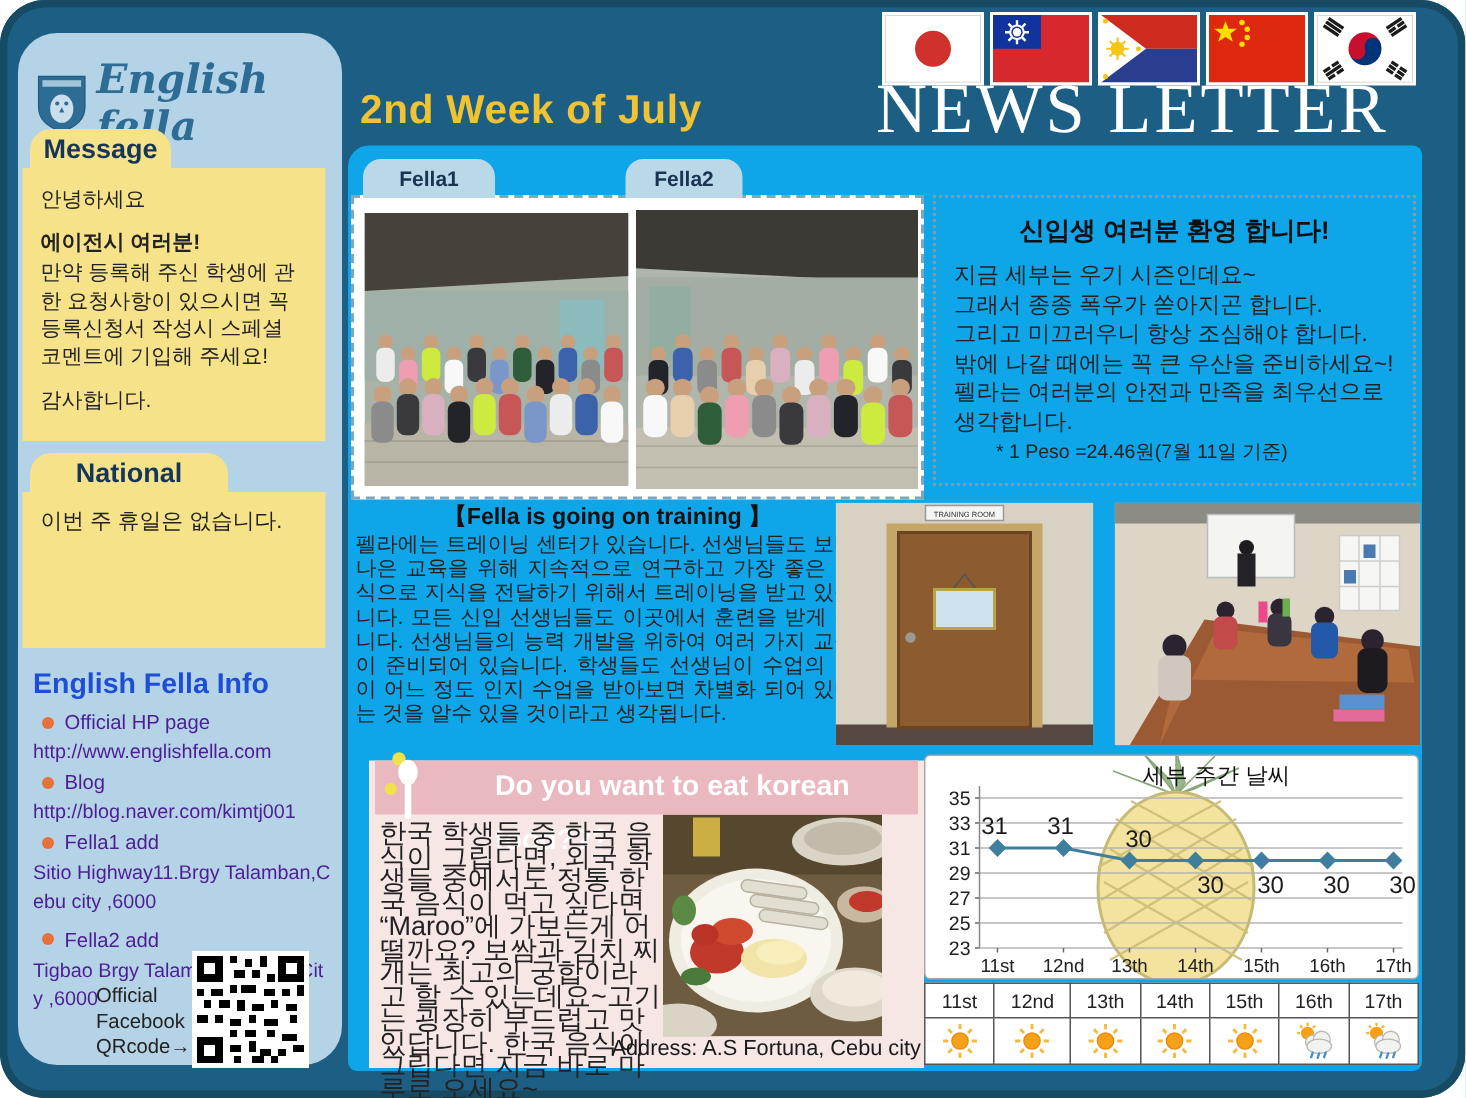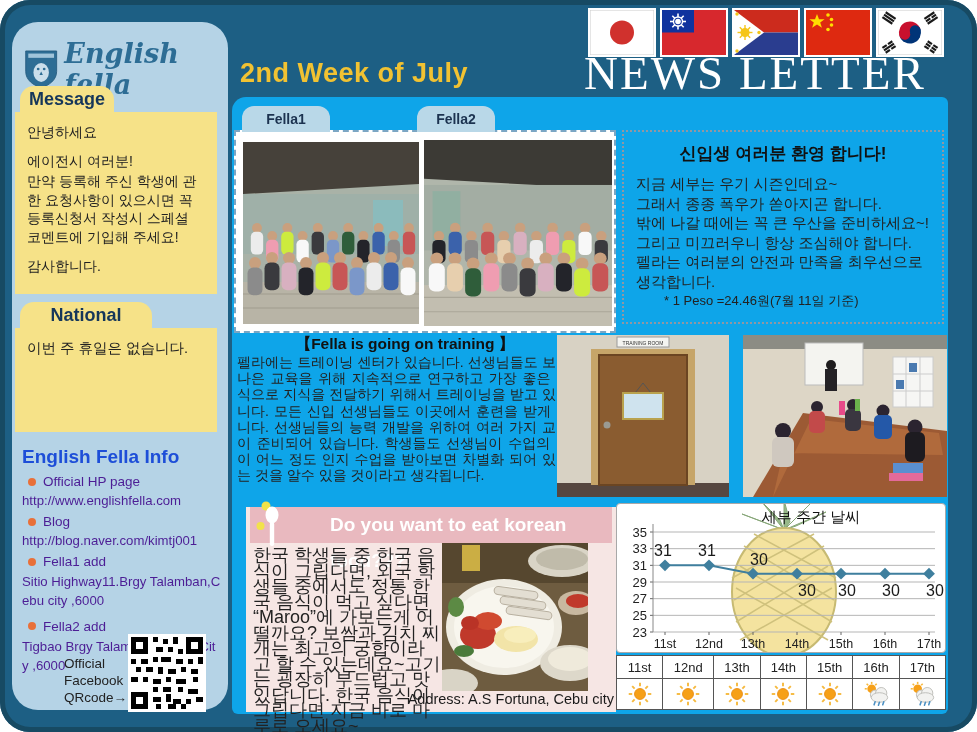--- a/index.html
+++ b/index.html
@@ -80,21 +80,21 @@
           <circle cx="16.5" cy="23" r="1.6" fill="#2d6d95"></circle>
             <circle cx="23.5" cy="23" r="1.6" fill="#2d6d95"></circle>
           <path d="M20 26 L18 30 H22 Z" fill="#2d6d95"></path>
         </svg>
         <span class="logo-text">English fella</span>
       </div>
 
       <div class="tab-y msg-tab">Message</div>
       <div class="box-y msg-box">
         <p>안녕하세요</p>
-        <p style="margin-bottom:2px;">에이전시 여러분!</p>
+        <p style="margin-bottom:2px;font-weight:bold;">에이전시 여러분!</p>
         <p>만약 등록해 주신 학생에 관한 요청사항이 있으시면 꼭 등록신청서 작성시 스페셜 코멘트에 기입해 주세요!</p>
         <p>감사합니다.</p>
       </div>
 
       <div class="tab-y hol-tab">National Holiday</div>
       <div class="box-y hol-box">이번 주 휴일은 없습니다.</div>
 
       <div class="info-title">English Fella Info</div>
       <div class="info-list">
         <div class="info-item">
@@ -462,22 +462,22 @@
               <circle r="5.2" fill="#c9a07e"></circle>
               <rect x="-6.5" y="4" width="13" height="24" rx="5" fill="#c75656"></rect>
             </g>
           </svg>
       </div>
 
       <div class="welcome-box">
         <div class="welcome-title">신입생 여러분 환영 합니다!</div>
         <div class="welcome-line">지금 세부는 우기 시즌인데요~</div>
         <div class="welcome-line">그래서 종종 폭우가 쏟아지곤 합니다.</div>
+        <div class="welcome-line">그리고 미끄러우니 항상 조심해야 합니다.</div>
         <div class="welcome-line">밖에 나갈 때에는 꼭 큰 우산을 준비하세요~!</div>
-        <div class="welcome-line">그리고 미끄러우니 항상 조심해야 합니다.</div>
         <div class="welcome-line">펠라는 여러분의 안전과 만족을 최우선으로</div>
         <div class="welcome-line">생각합니다.</div>
         <div class="peso-note">* 1 Peso =24.46원(7월 11일 기준)</div>
       </div>
 
       <div class="training-title">【Fella is going on training 】</div>
       <p class="training-body">펠라에는 트레이닝 센터가 있습니다. 선생님들도 보다 나은 교육을 위해 지속적으로 연구하고 가장 좋은 방식으로 지식을 전달하기 위해서 트레이닝을 받고 있습니다. 모든 신입 선생님들도 이곳에서 훈련을 받게 됩니다. 선생님들의 능력 개발을 위하여 여러 가지 교육이 준비되어 있습니다. 학생들도 선생님이 수업의 질이 어느 정도 인지 수업을 받아보면 차별화 되어 있다는 것을 알수 있을 것이라고 생각됩니다.</p>
 
       <div class="ph ph-door">
         <svg viewBox="0 0 172 162" preserveAspectRatio="none">

